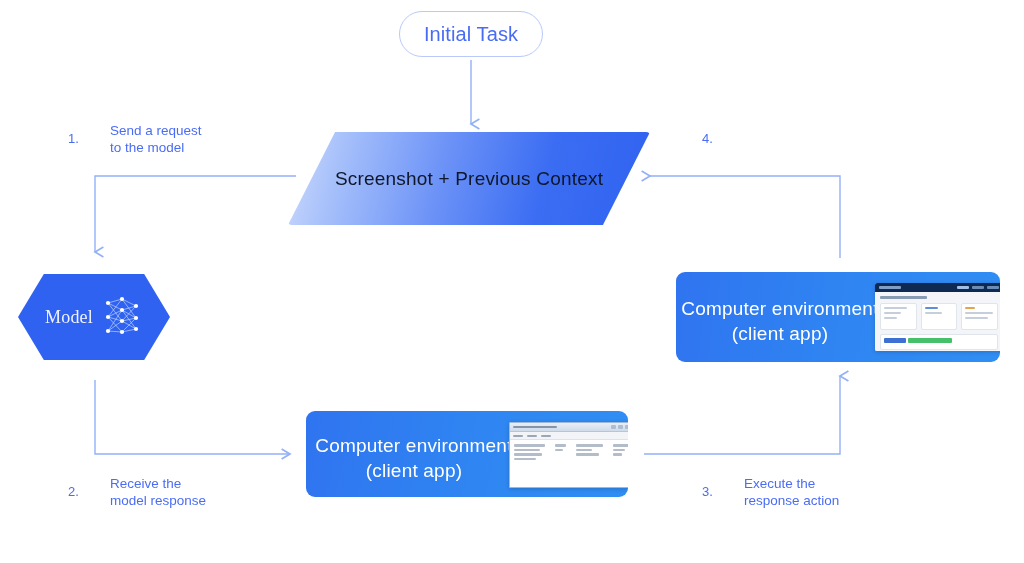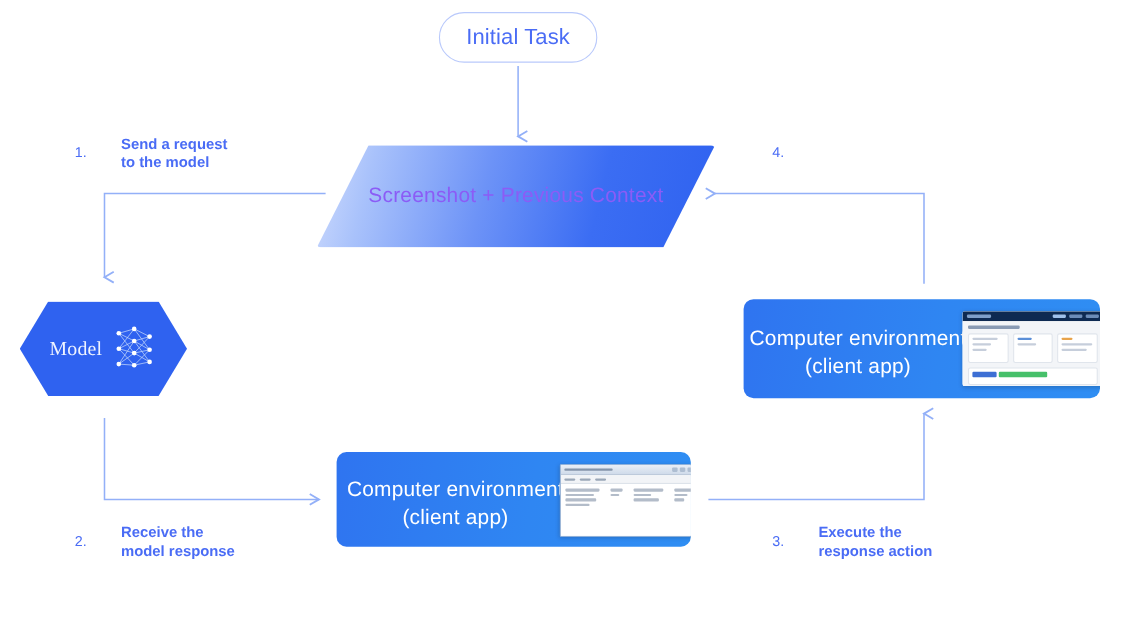--- a/index.html
+++ b/index.html
@@ -55,21 +55,21 @@
     clip-path: polygon(13% 0%, 100% 0%, 87% 100%, 0% 100%);
     border-radius: 4px;
   }
   .para-label {
     position: absolute;
     inset: 0;
     display: flex;
     flex-direction: column;
     align-items: center;
     justify-content: center;
-    color: #8b5cf6;
+    color: #0f172a;
     font-size: 19px;
     line-height: 26px;
     text-align: center;
     letter-spacing: .2px;
   }
 
   
   .hex-wrap {
     position: absolute;
     left: 18px;
@@ -224,21 +224,20 @@
     left: 0;
     top: 8px;
     font-size: 13px;
     color: #4a6cf5;
   }
   .step .txt {
     position: absolute;
     left: 42px;
     top: 0;
     white-space: pre-line;
-    font-weight: bold;
   }
   #step-1 { left: 68px; top: 122px; width: 200px; height: 40px; }
   #step-2 { left: 68px; top: 475px; width: 200px; height: 40px; }
   #step-3 { left: 702px; top: 475px; width: 210px; height: 40px; }
   #step-4 { left: 702px; top: 122px; width: 215px; height: 40px; }
 </style>
 </head>
 <body>
 
 <div id="stage">

